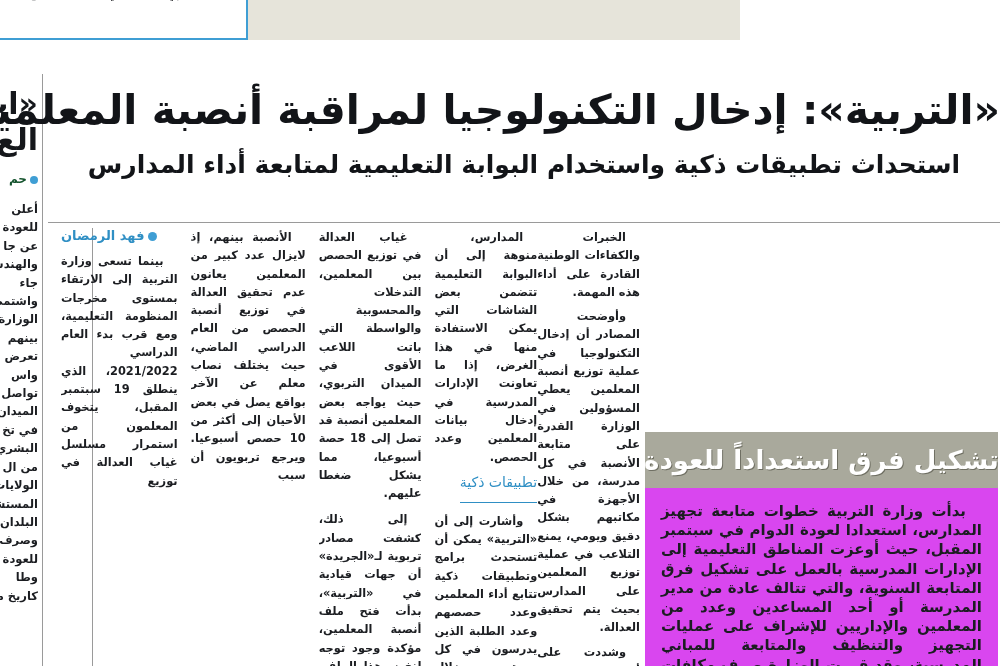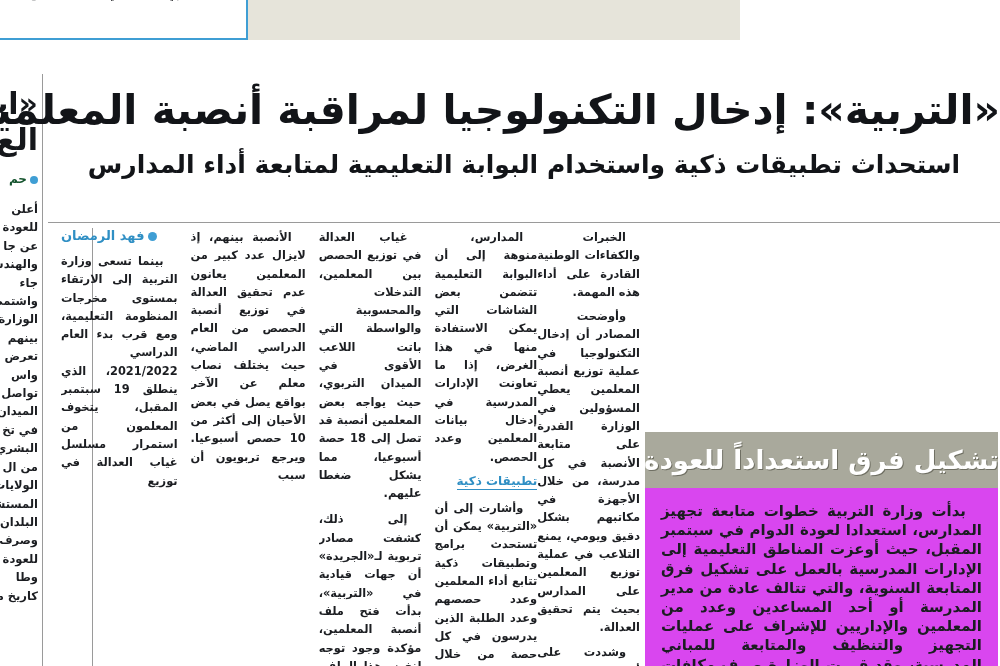--- a/index.html
+++ b/index.html
@@ -176,28 +176,28 @@
     line-height: 18.3px;
     font-weight: bold;
     direction: rtl;
     text-align: justify;
     text-justify: inter-word;
     color: #1b1d21;
     text-indent: 14px;
   }
   .bodycol p + p { margin-top: 0px; }
   .subhead-blue {
-    font-size: 12px;
-    font-weight: bold;
+    font-size: 14px;
+    font-weight: normal;
     color: #2f8fc4;
     direction: rtl;
     text-align: right;
     border-bottom: 1.5px solid #2f8fc4;
     display: inline-block;
-    padding-bottom: 1px;
+    padding-bottom: 12px;
     margin: 8px 0 9px 0;
   }
 
   
   .col-lead .byline {
     font-size: 13px;
     font-weight: bold;
     color: #2f8fc4;
     direction: rtl;
     text-align: left;

